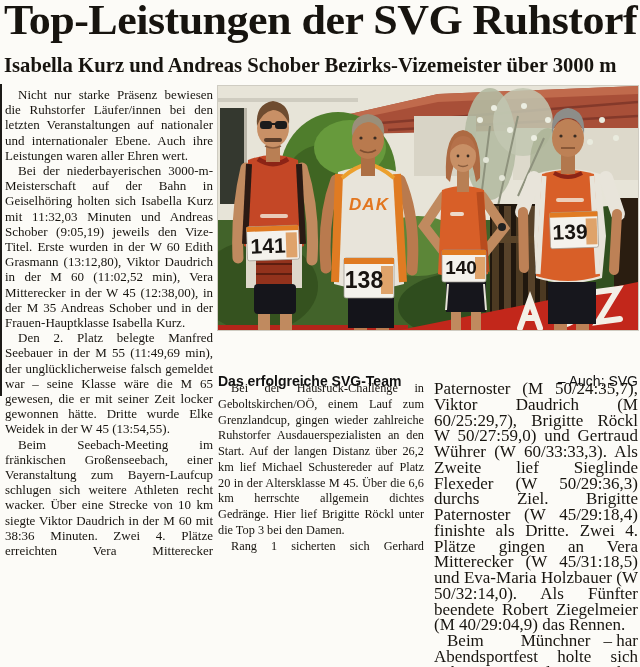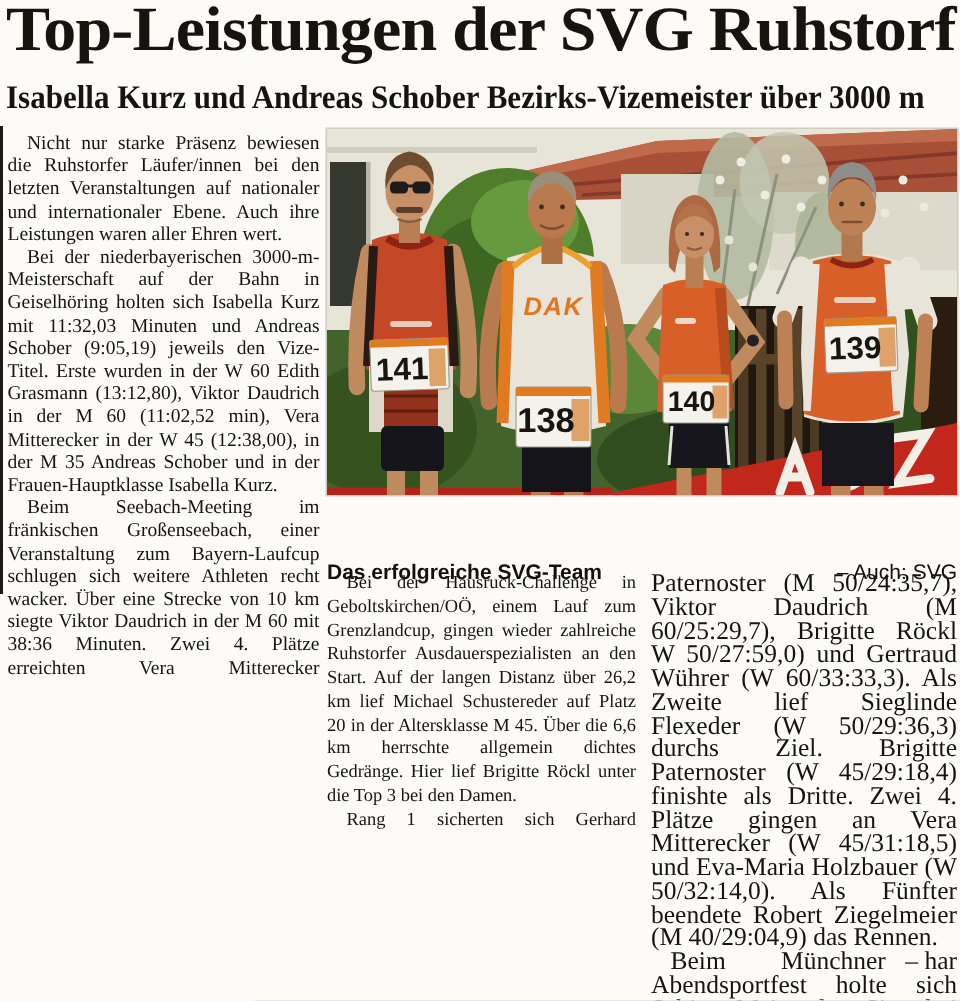--- a/index.html
+++ b/index.html
@@ -34,20 +34,21 @@
 
 <div class="page">
 
   <div class="headline" style="transform: scaleX(1.04801); transform-origin: left top;">Top-Leistungen der SVG Ruhstorf</div>
   <div class="subhead" style="transform: scaleX(0.940092); transform-origin: left top;">Isabella Kurz und Andreas Schober Bezirks-Vizemeister über 3000 m</div>
   <div class="left-rule"></div>
 
   <div class="bodycol col-left">
     <p class="indent">Nicht nur starke Präsenz bewiesen die Ruhstorfer Läufer/innen bei den letzten Veranstaltungen auf nationaler und internationaler Ebene. Auch ihre Leistungen waren aller Ehren wert.</p>
     <p class="indent">Bei der niederbayerischen 3000-m-Meisterschaft auf der Bahn in Geiselhöring holten sich Isabella Kurz mit 11:32,03 Minuten und Andreas Schober (9:05,19) jeweils den Vize-Titel. Erste wurden in der W 60 Edith Grasmann (13:12,80), Viktor Daudrich in der M 60 (11:02,52 min), Vera Mitterecker in der W 45 (12:38,00), in der M 35 Andreas Schober und in der Frauen-Hauptklasse Isabella Kurz.</p>
+    <p class="indent">Den 2. Platz belegte Manfred Seebauer in der M 55 (11:49,69 min), der unglücklicherweise falsch gemeldet war – seine Klasse wäre die M 65 gewesen, die er mit seiner Zeit locker gewonnen hätte. Dritte wurde Elke Weidek in der W 45 (13:54,55).</p>
     <p class="indent stretch">Beim Seebach-Meeting im fränkischen Großenseebach, einer Veranstaltung zum Bayern-Laufcup schlugen sich weitere Athleten recht wacker. Über eine Strecke von 10 km siegte Viktor Daudrich in der M 60 mit 38:36 Minuten. Zwei 4. Plätze erreichten Vera Mitterecker</p>
   </div>
 
   <div class="photo">
     <svg width="420" height="244" viewBox="0 0 420 244">
 
       <rect x="0" y="0" width="420" height="152" fill="#e7e4d8"></rect>
       <rect x="0" y="12" width="140" height="4" fill="#cfccc0"></rect>
       <rect x="2" y="22" width="24" height="96" fill="#34382f"></rect>
       <rect x="26" y="22" width="3" height="96" fill="#b9b5a8"></rect>

